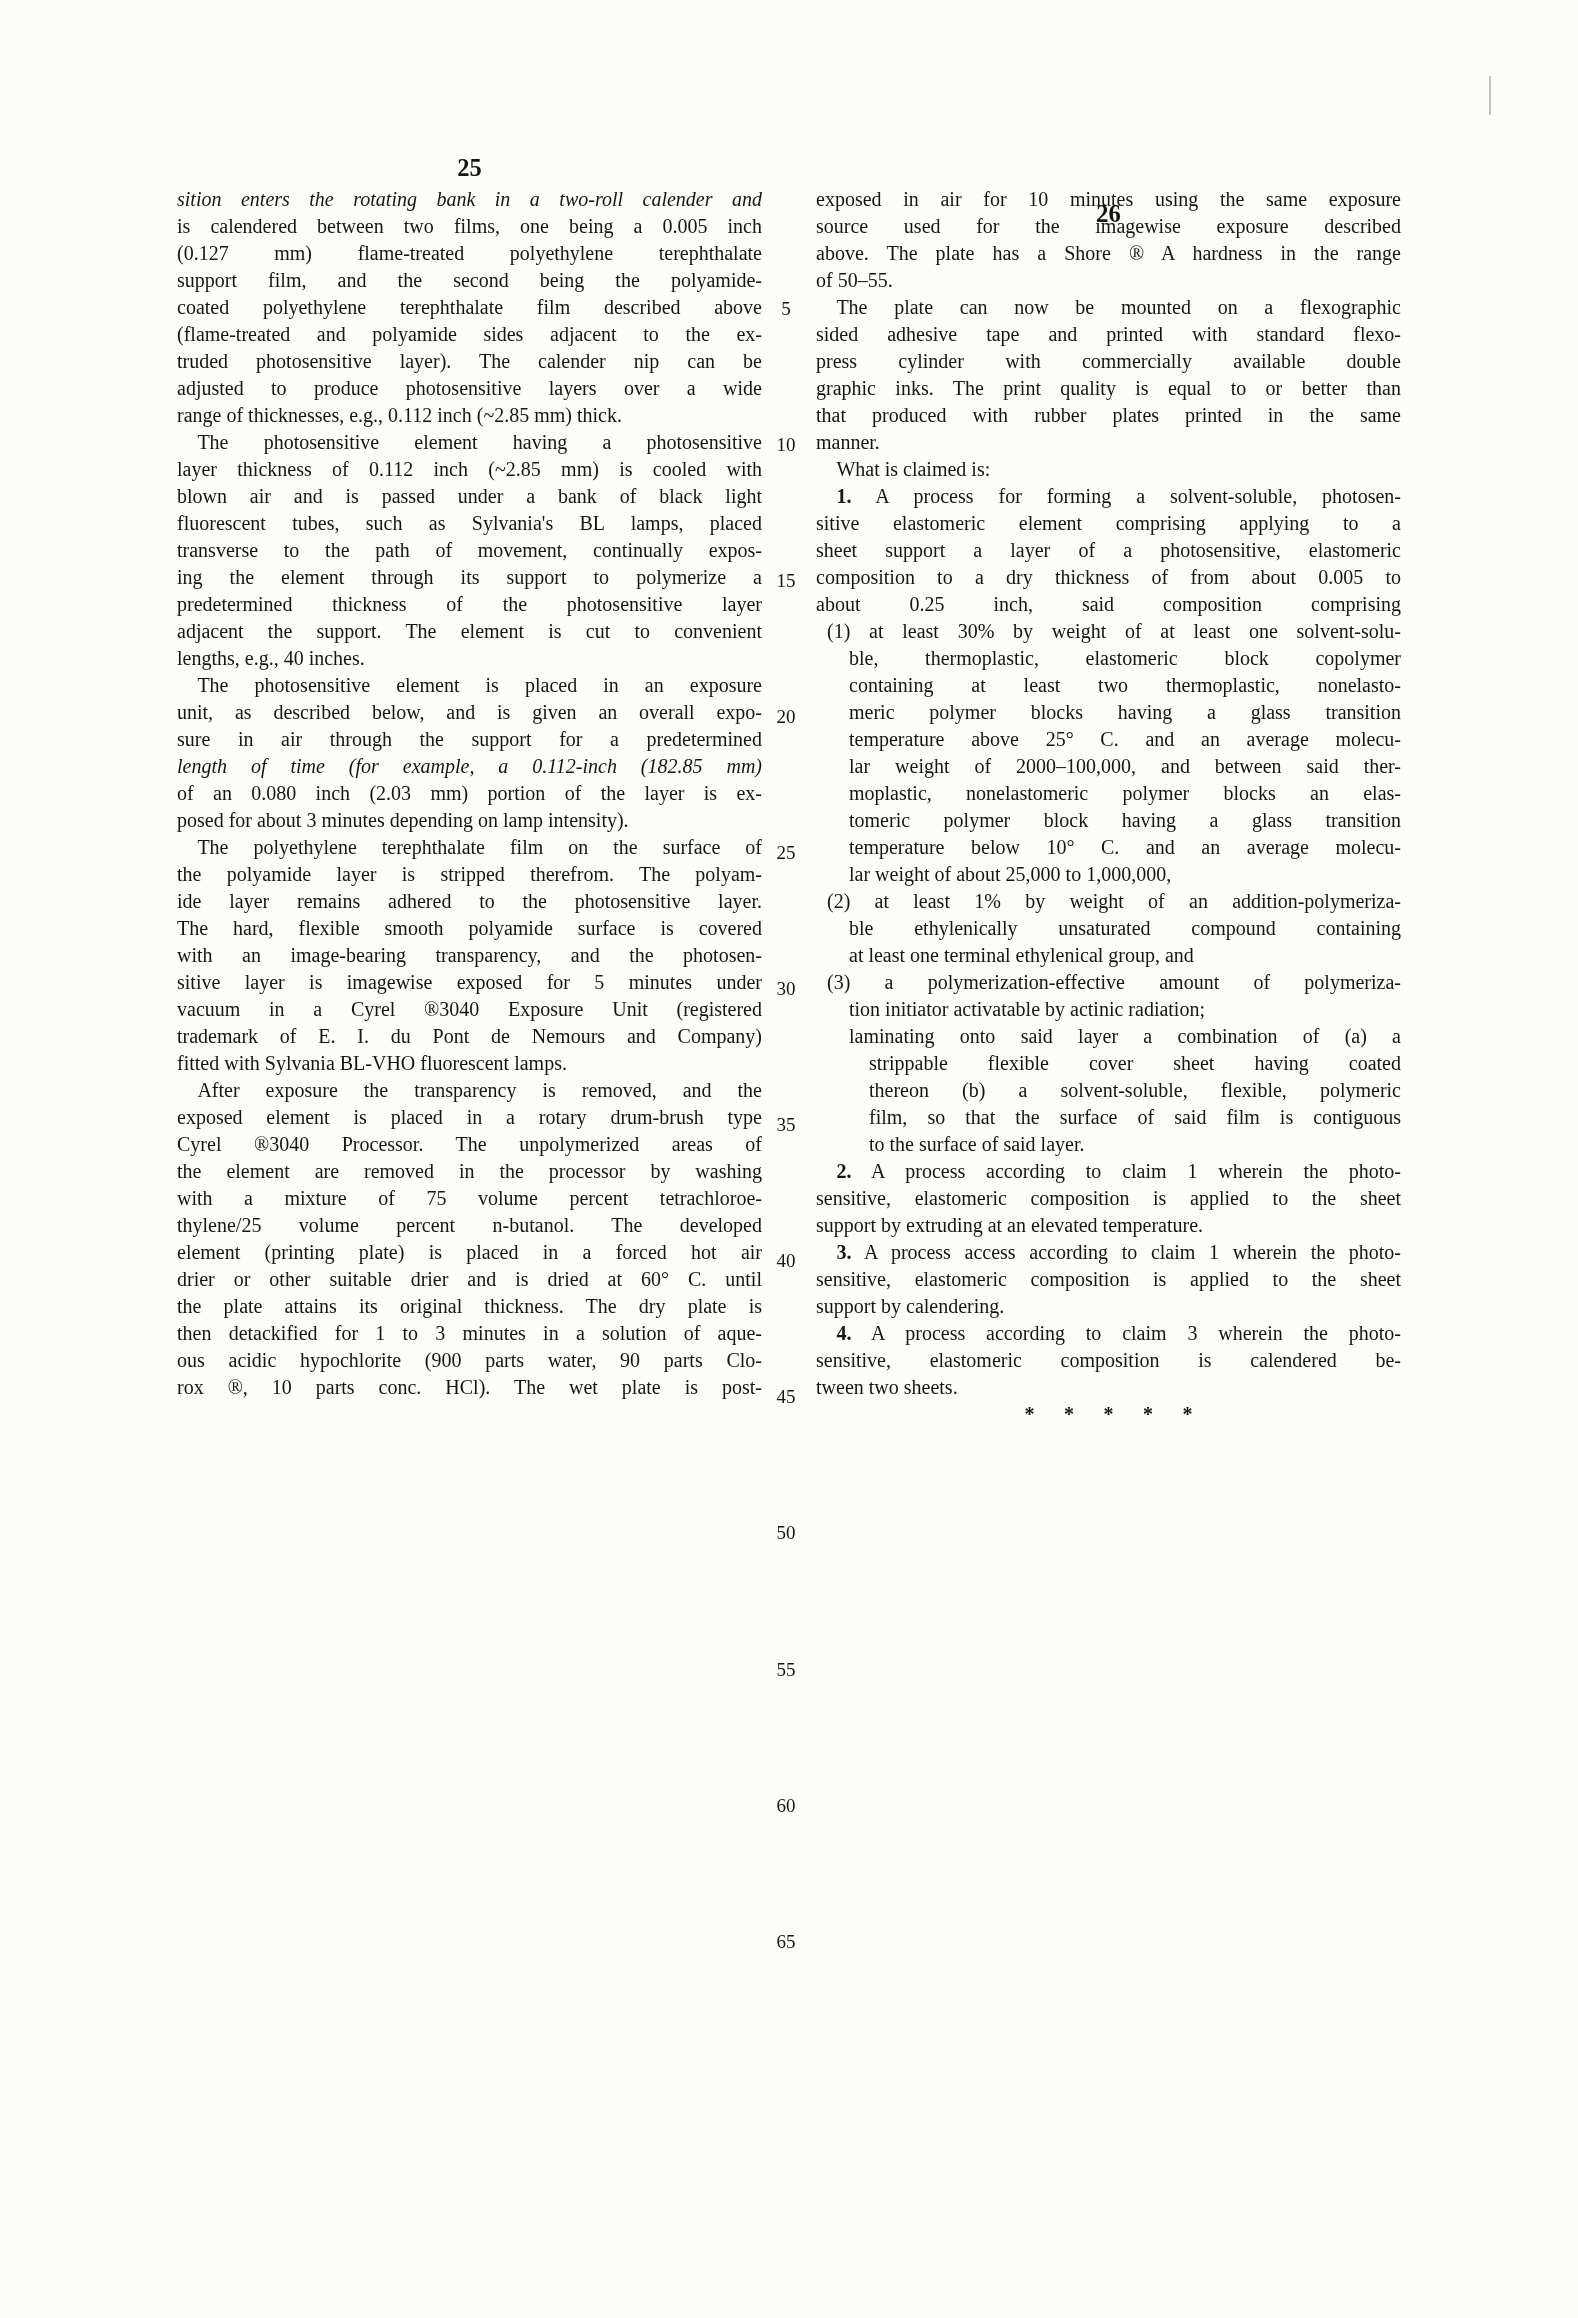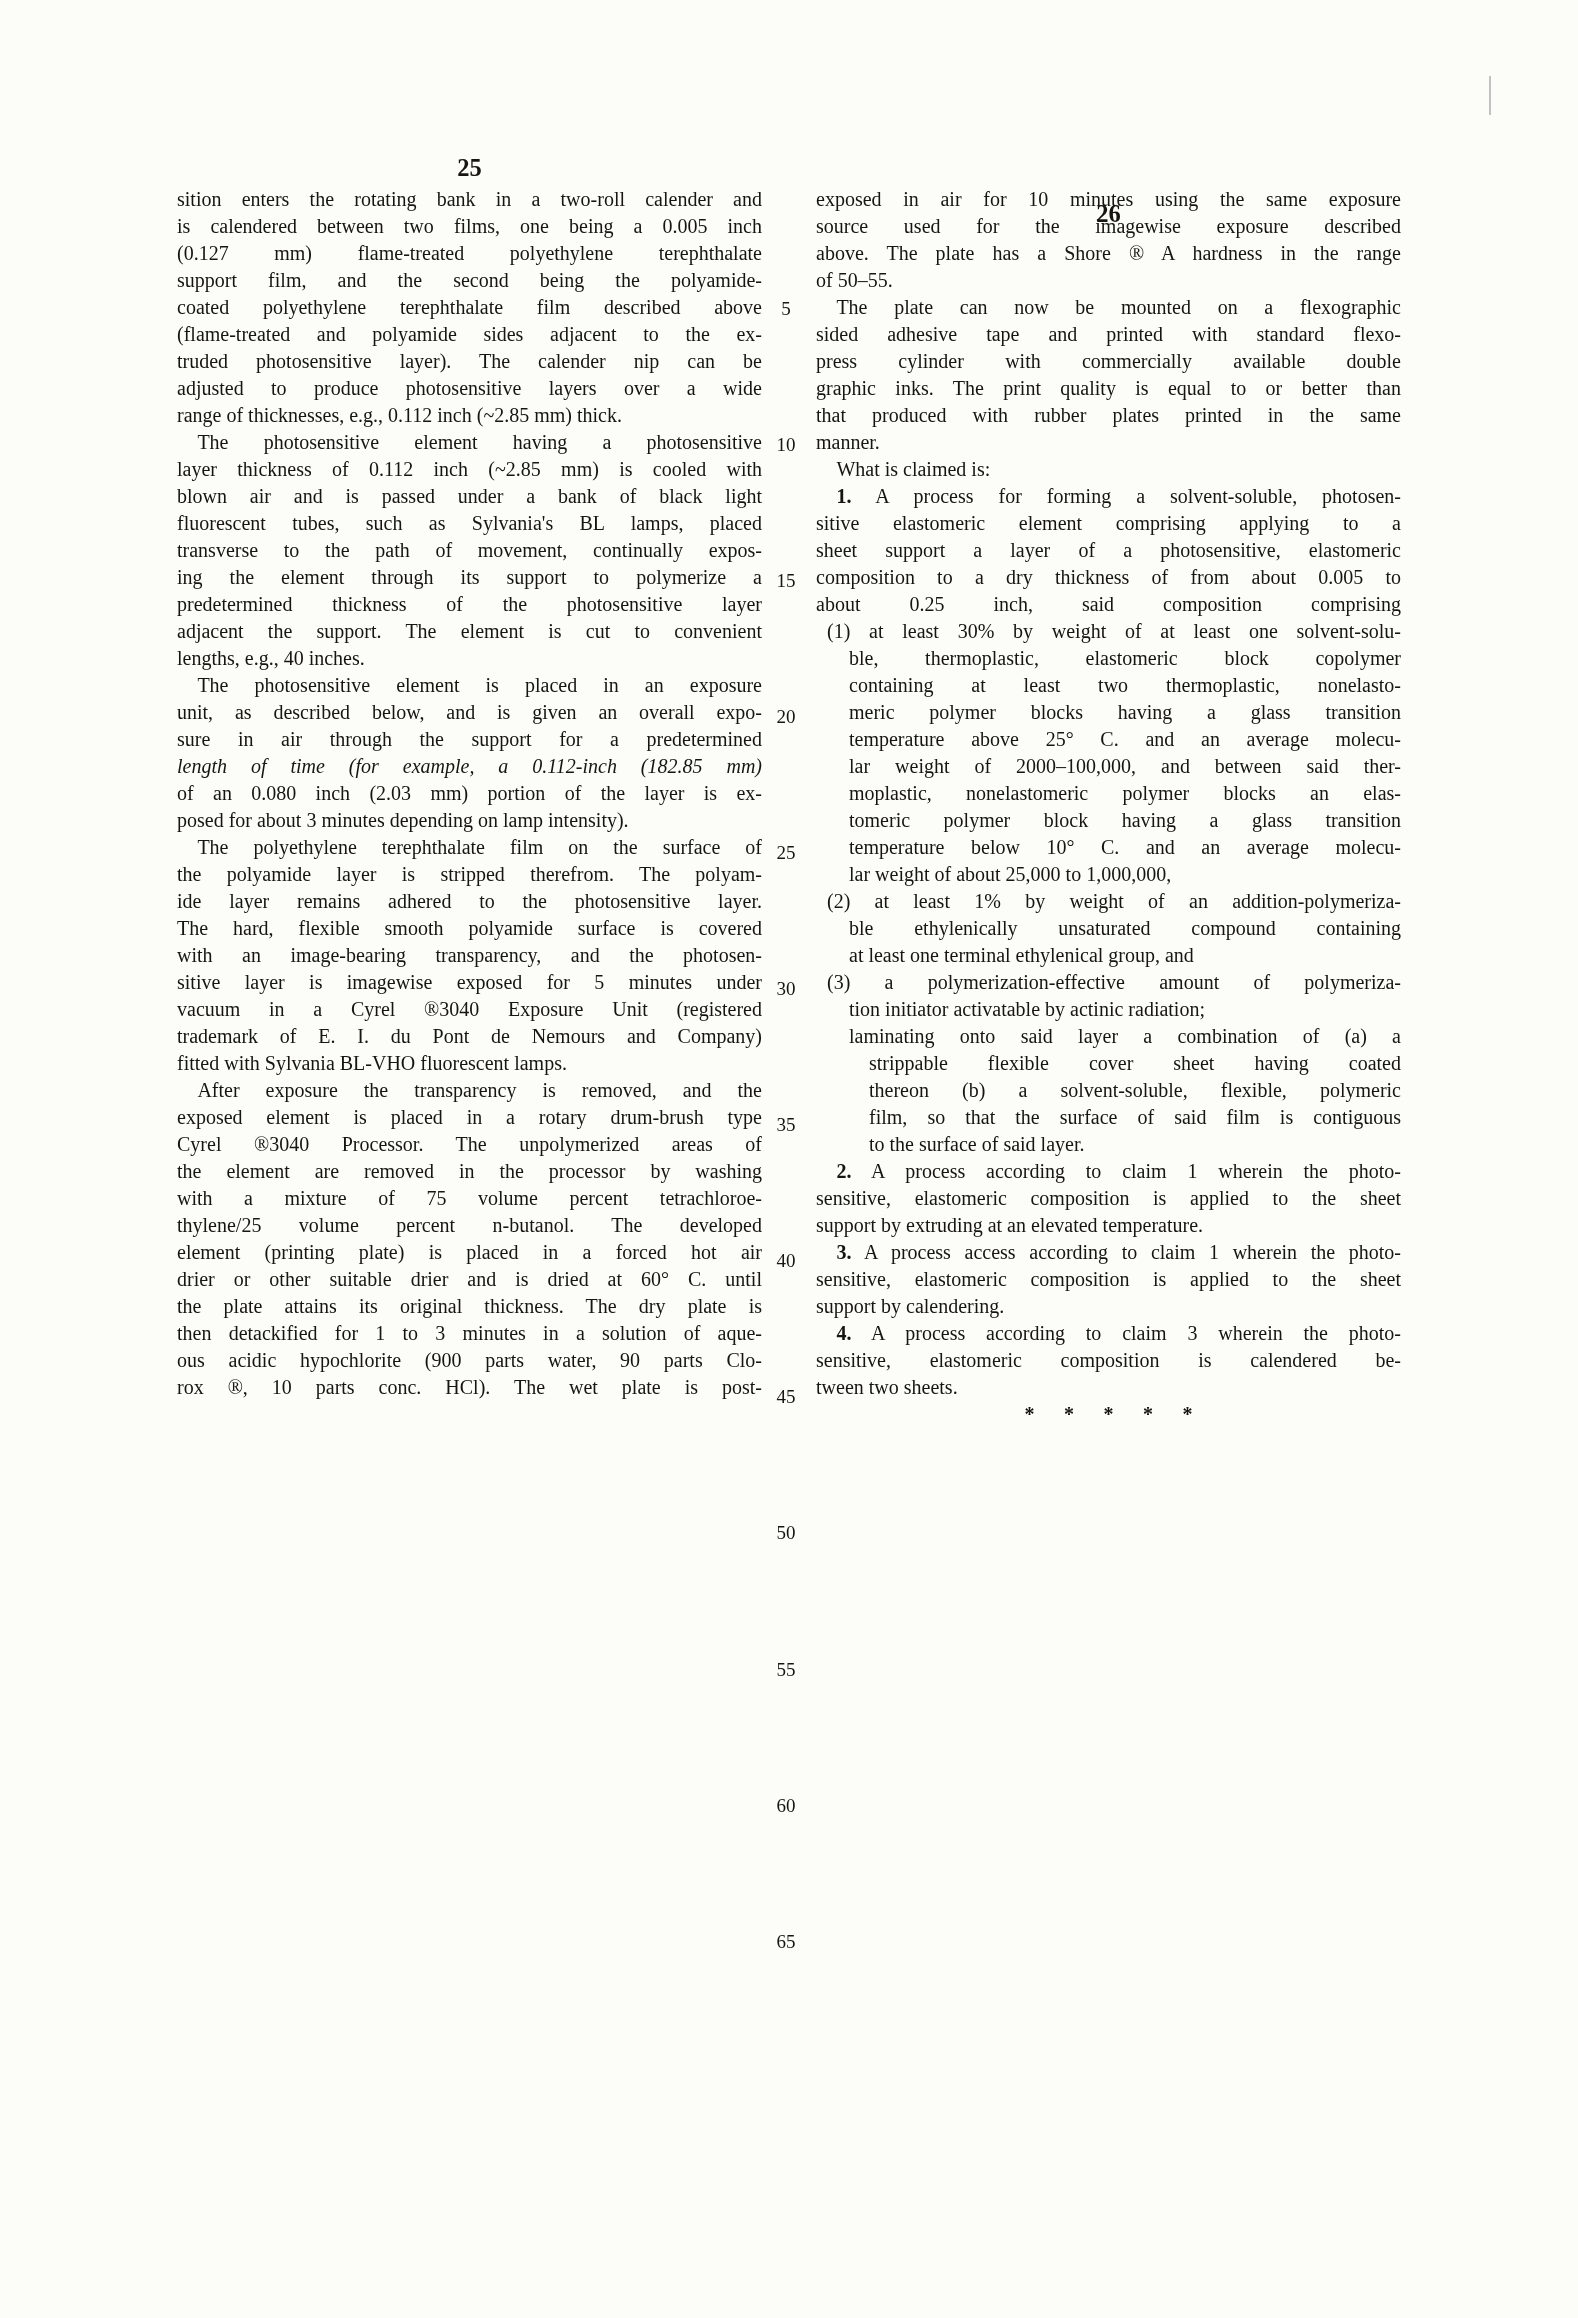--- a/index.html
+++ b/index.html
@@ -88,21 +88,21 @@
 </head>
 <body>
 
 <div class="page">
 
   <div class="col-num left">25</div>
 
   <div class="col-num right">26</div>
 
   <div id="col-left" class="col left-col">
-      <div class="line" style="padding-left: 0px;">sition enters the rotating bank in a two-roll calender and</div>
+      <div class="line" style="padding-left: 0px; font-style: italic;">sition enters the rotating bank in a two-roll calender and</div>
       <div class="line" style="padding-left: 0px;">is calendered between two films, one being a 0.005 inch</div>
       <div class="line" style="padding-left: 0px;">(0.127 mm) flame-treated polyethylene terephthalate</div>
       <div class="line" style="padding-left: 0px;">support film, and the second being the polyamide-</div>
       <div class="line" style="padding-left: 0px;">coated polyethylene terephthalate film described above</div>
       <div class="line" style="padding-left: 0px;">(flame-treated and polyamide sides adjacent to the ex-</div>
       <div class="line" style="padding-left: 0px;">truded photosensitive layer). The calender nip can be</div>
       <div class="line" style="padding-left: 0px;">adjusted to produce photosensitive layers over a wide</div>
       <div class="line pend" style="padding-left: 0px;">range of thicknesses, e.g., 0.112 inch (~2.85 mm) thick.</div>
       <div class="line" style="padding-left: 20.4px;">The photosensitive element having a photosensitive</div>
       <div class="line" style="padding-left: 0px;">layer thickness of 0.112 inch (~2.85 mm) is cooled with</div>

